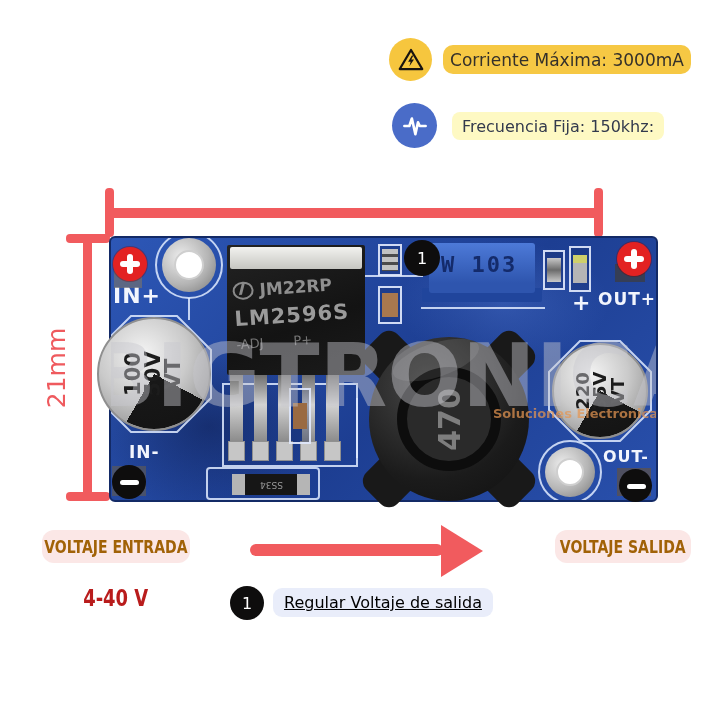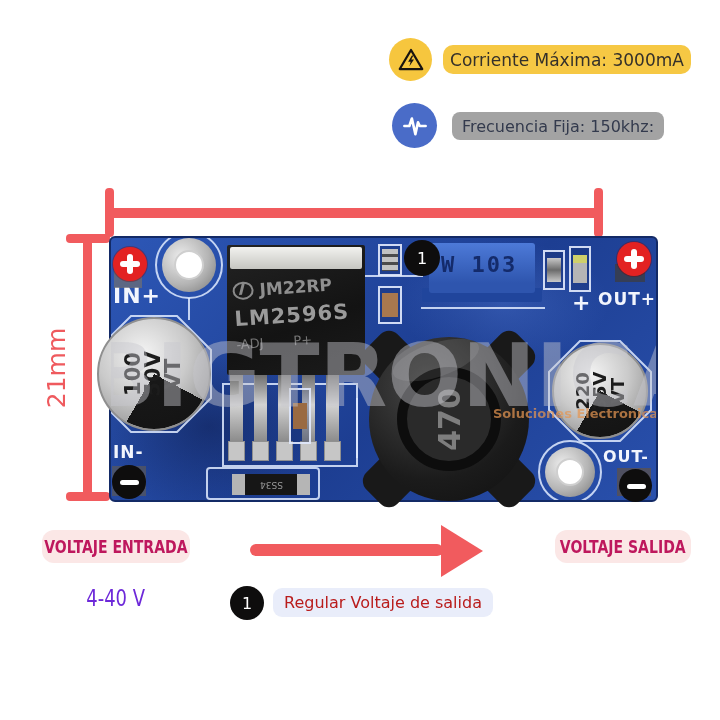--- a/index.html
+++ b/index.html
@@ -10,21 +10,21 @@
   .condensed-l{display:inline-block;transform:scaleX(0.78);transform-origin:left center;white-space:nowrap;}
 
   
   .eff-title{left:28px;top:26px;font-size:21px;font-weight:bold;color:#e04b50;letter-spacing:.5px;}
   .icon-circle{border-radius:50%;display:flex;align-items:center;justify-content:center;}
   .warn-circle{left:389px;top:38px;width:43px;height:43px;background:#f6c63e;}
   .freq-circle{left:392px;top:103px;width:45px;height:45px;background:#4a6cc8;}
   .pill{display:flex;align-items:center;justify-content:center;white-space:nowrap;}
   .pill-yellow{left:443px;top:45px;width:248px;height:29px;background:#f6c844;border-radius:10px;
                color:#34302a;font-size:17px;}
-  .pill-lav{background:#a3a3a3;border-radius:8px;color:#333a4d;}
+  .pill-lav{background:#fef9c3;border-radius:8px;color:#333a4d;}
   .pill-freq{left:452px;top:112px;width:212px;height:28px;font-size:16px;}
 
   
   .dim{background:#f15b5e;border-radius:4px;}
   .dim-label{color:#ef5a5e;font-size:25px;text-align:center;}
 
   
   #pcb{left:109px;top:236px;width:549px;height:266px;border-radius:6px;border:2px solid #132a66;
        box-sizing:border-box;
        background:
@@ -48,23 +48,23 @@
        background:conic-gradient(from 118deg, rgba(12,12,12,.94) 0 92deg, transparent 92deg 360deg);}
   .cap-text{position:absolute;inset:0;display:flex;flex-direction:column;align-items:center;justify-content:center;
        transform:rotate(-90deg);color:#1c1c1c;font-weight:bold;line-height:.95;z-index:2;}
   .fp{border:2px solid rgba(228,236,255,.9);box-sizing:border-box;background:rgba(18,38,96,.25);z-index:5;
       display:flex;align-items:center;justify-content:center;}
   .smd-body{background:#bdbdbd;}
   .chip-leg{background:linear-gradient(180deg,#6f6f6f,#d2d2d2 45%,#8c8c8c);z-index:5;}
   .leg-pad{background:#c6c6c6;border:1px solid #909090;box-sizing:border-box;z-index:5;}
 
   
-  .pill-pink{background:#fbe7e6;border-radius:12px;color:#be185d;font-size:18px;font-weight:bold;}
-  .red-value{color:#6d28d9;font-size:23px;font-weight:normal;text-align:center;}
-  .note-pill{background:#e9edfa;border-radius:9px;color:#b91c1c;font-size:16px;}
+  .pill-pink{background:#fbe7e6;border-radius:12px;color:#a16207;font-size:18px;font-weight:bold;}
+  .red-value{color:#b91c1c;font-size:23px;font-weight:bold;text-align:center;}
+  .note-pill{background:#e9edfa;border-radius:9px;color:#000000;font-size:16px;text-decoration:underline;}
   .num-circle{border-radius:50%;background:#0e0d0d;color:#fff;display:flex;align-items:center;
               justify-content:center;font-size:16px;}
 </style>
 </head>
 <body>
 
 <div id="canvas">
 
 
   <div class="abs icon-circle warn-circle">
@@ -131,21 +131,21 @@
       <span class="cross-v"></span>
       <span class="cross-h"></span>
     </div>
     <div class="abs pcb-text" style="left:487px;top:51px;font-size:17px;">
       <span>OUT+</span>
     </div>
     <div class="abs pcb-text" style="left:461px;top:52px;font-size:22px;z-index:5;">
       <span>+</span>
     </div>
 
-    <div class="abs pcb-text" style="left:2px;top:204px;font-size:17px;text-align:center;">
+    <div class="abs pcb-text" style="left:18px;top:204px;font-size:17px;text-align:center;">
       <span>IN-</span>
     </div>
     <div class="abs badge badge-black" style="left:1px;top:227px;width:34px;height:34px;">
       <span class="minus-h"></span>
     </div>
 
     <div class="abs pcb-text" style="left:492px;top:209px;font-size:16px;z-index:7;">
       <span>OUT-</span>
     </div>
     <div class="abs badge badge-black" style="left:508px;top:231px;width:33px;height:33px;">

